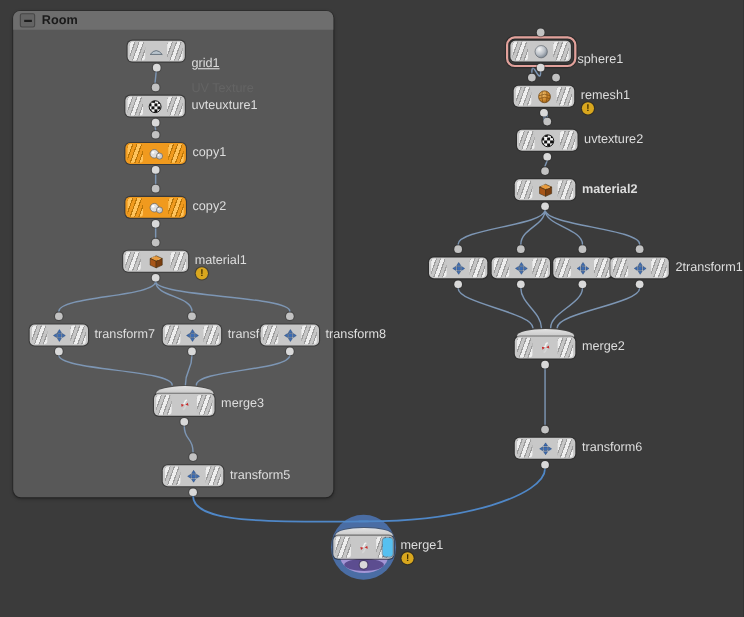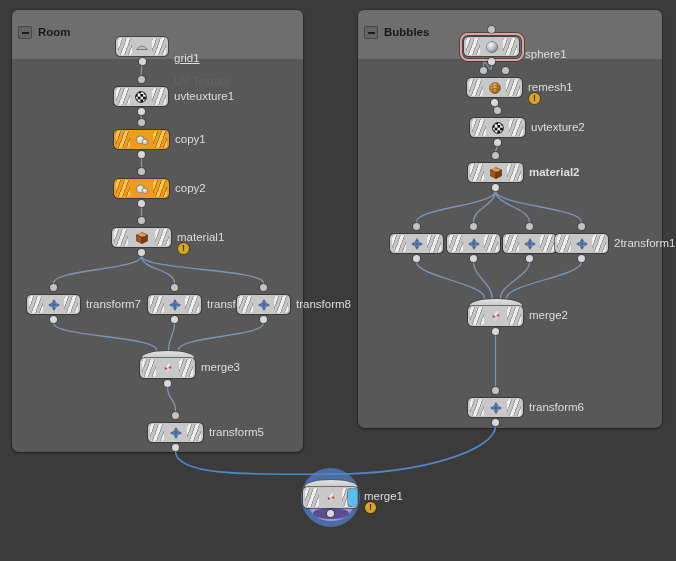--- a/index.html
+++ b/index.html
@@ -2,21 +2,21 @@
 <html style="--background: #3b3b3b; --box: #585858; --header: #6e6e6e; --node: #c8c8c8; --node-orange: #f09a1e; --wire: #7d96b4; --wire-bright: #4f87c7; --selection: #e2a19b; --warning: #d9a71e; --display-flag: #56c0f0; --halo-blue: #4a6da4; --halo-lavender: #a396d6; --halo-purple: #5c4d90;"><head>
 <meta charset="utf-8">
 <style>
   html,body{margin:0;padding:0;background:#2e2e2e;}
   #canvas{position:relative;width:676px;height:561px;background:var(--background,#3b3b3b);
           overflow:hidden;font-family:"Liberation Sans",sans-serif;}
 
   .netbox{position:absolute;background:var(--box,#585858);border-radius:7px;
           box-shadow:0 1px 3px rgba(0,0,0,.35),0 0 0 1px rgba(0,0,0,.18);}
   .netbox-header{height:17px;background:var(--header,#6e6e6e);border-radius:6px 6px 0 0;
-          display:flex;align-items:flex-start;gap:6px;padding:16px 6px;cursor:move;}
+          display:flex;align-items:center;gap:6px;padding:0 6px;cursor:move;}
   .box-collapse{width:12px;height:11px;background:#646464;border:1px solid #464646;border-radius:2px;
           display:flex;align-items:center;justify-content:center;cursor:pointer;flex:0 0 auto;}
   .box-collapse::after{content:"";width:7px;height:2px;background:#1d1d1d;}
   .box-title{font-size:11.5px;font-weight:600;color:#1a1a1a;}
 
   .node{position:absolute;z-index:5;background:var(--node,#c8c8c8);border-radius:4.5px;
         box-shadow:0 0 0 1px rgba(35,35,35,.55);display:flex;align-items:center;
         justify-content:space-between;padding:0 2px;box-sizing:border-box;cursor:pointer;}
   .node.orange{background:var(--node-orange,#f09a1e);}
   .stripe{width:14px;align-self:stretch;margin:1px 0;border-radius:3px;
@@ -52,26 +52,20 @@
 
 <div id="canvas">
 
   <div class="netbox" style="left:12px;top:10px;width:291px;height:442px;">
     <div class="netbox-header">
       <div class="box-collapse"></div>
       <span class="box-title">Room</span>
     </div>
   </div>
 
-  <div class="netbox" style="left:358px;top:10px;width:304px;height:418px;">
-    <div class="netbox-header">
-      <div class="box-collapse"></div>
-      <span class="box-title">Bubbles</span>
-    </div>
-  </div>
 
   <svg id="wires" width="676" height="561">
       <path d="M142,65 L141,75" stroke="#7d96b4" stroke-width="1.3"></path>
       <path d="M141,115 L141.5,118" stroke="#7d96b4" stroke-width="1.3"></path>
       <path d="M141.5,158 L141.5,167" stroke="#7d96b4" stroke-width="1.3"></path>
       <path d="M141.5,207 L141.5,216" stroke="#7d96b4" stroke-width="1.3"></path>
       <path d="M141.5,256 C141.5,270 53.5,269 53.5,283" stroke="#7d96b4" stroke-width="1.3"></path>
       <path d="M141.5,256 C141.5,270 174.5,269 174.5,283" stroke="#7d96b4" stroke-width="1.3"></path>
       <path d="M141.5,256 C141.5,270 263.5,269 263.5,283" stroke="#7d96b4" stroke-width="1.3"></path>
       <path d="M53.5,323 C53.5,337 156.5,336 156.5,350" stroke="#7d96b4" stroke-width="1.3"></path>

